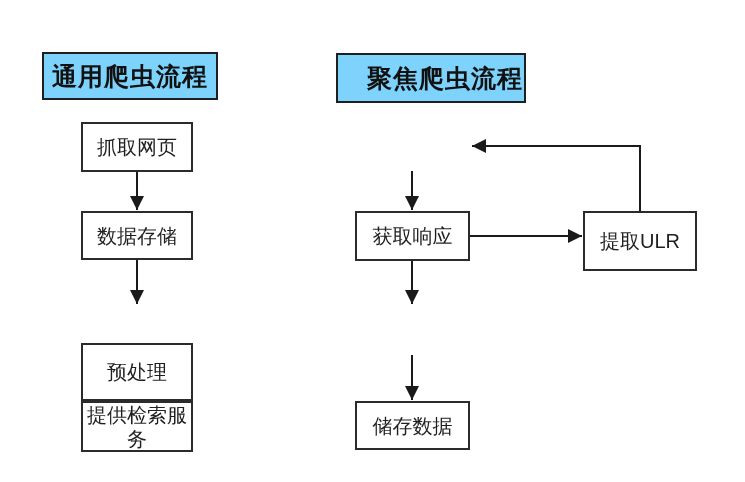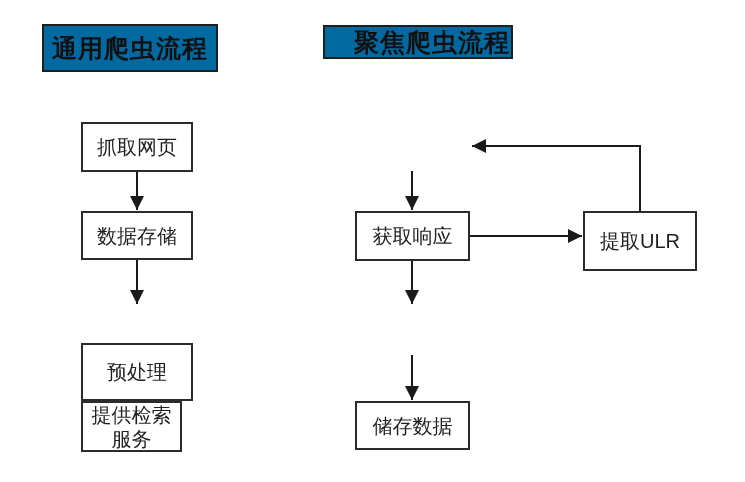--- a/index.html
+++ b/index.html
@@ -19,51 +19,52 @@
     position: absolute;
     left: 0;
     top: 0;
     width: 745px;
     height: 482px;
   }
   .flow-title {
     position: absolute;
     box-sizing: border-box;
     border: 2px solid #1f1f1f;
-    background: #0369a1;
+    background: #7dd3fc;
     color: #111111;
     font-size: 25px;
     font-weight: bold;
     display: flex;
     align-items: center;
     justify-content: center;
     letter-spacing: 1px;
+    margin-top: 28px;
   }
   .flow-box {
     position: absolute;
     box-sizing: border-box;
     border: 2px solid #2b2b2b;
     background: #ffffff;
     color: #1f1f1f;
     font-size: 20px;
     line-height: 1.2;
     display: flex;
     align-items: center;
     justify-content: center;
     text-align: center;
     padding: 12px 4px;
   }
   
   .title-left  { left: 42px;  top: 24px; width: 176px; height: 48px; }
-  .title-right { left: 323px; top: 25px; width: 190px; height: 34px; padding-left: 28px; }
+  .title-right { left: 336px; top: 25px; width: 190px; height: 50px; padding-left: 28px; }
   
   .lbox1 { left: 81px; top: 122px; width: 112px; height: 50px; }
   .lbox2 { left: 81px; top: 211px; width: 112px; height: 49px; }
   .lbox3 { left: 81px; top: 305px; width: 112px; height: 58px; margin-top: 38px; }
-  .lbox4 { left: 81px; top: 401px; width: 101px; height: 51px; }
+  .lbox4 { left: 81px; top: 401px; width: 112px; height: 51px; }
   
   .rbox1 { left: 355px; top: 122px; width: 115px; height: 49px; }
   .rbox2 { left: 355px; top: 211px; width: 115px; height: 50px; }
   .rbox3 { left: 355px; top: 305px; width: 115px; height: 50px; }
   .rbox4 { left: 355px; top: 401px; width: 115px; height: 49px; }
   
   .sbox  { left: 583px; top: 211px; width: 114px; height: 60px; }
 </style>
 </head>
 <body>

